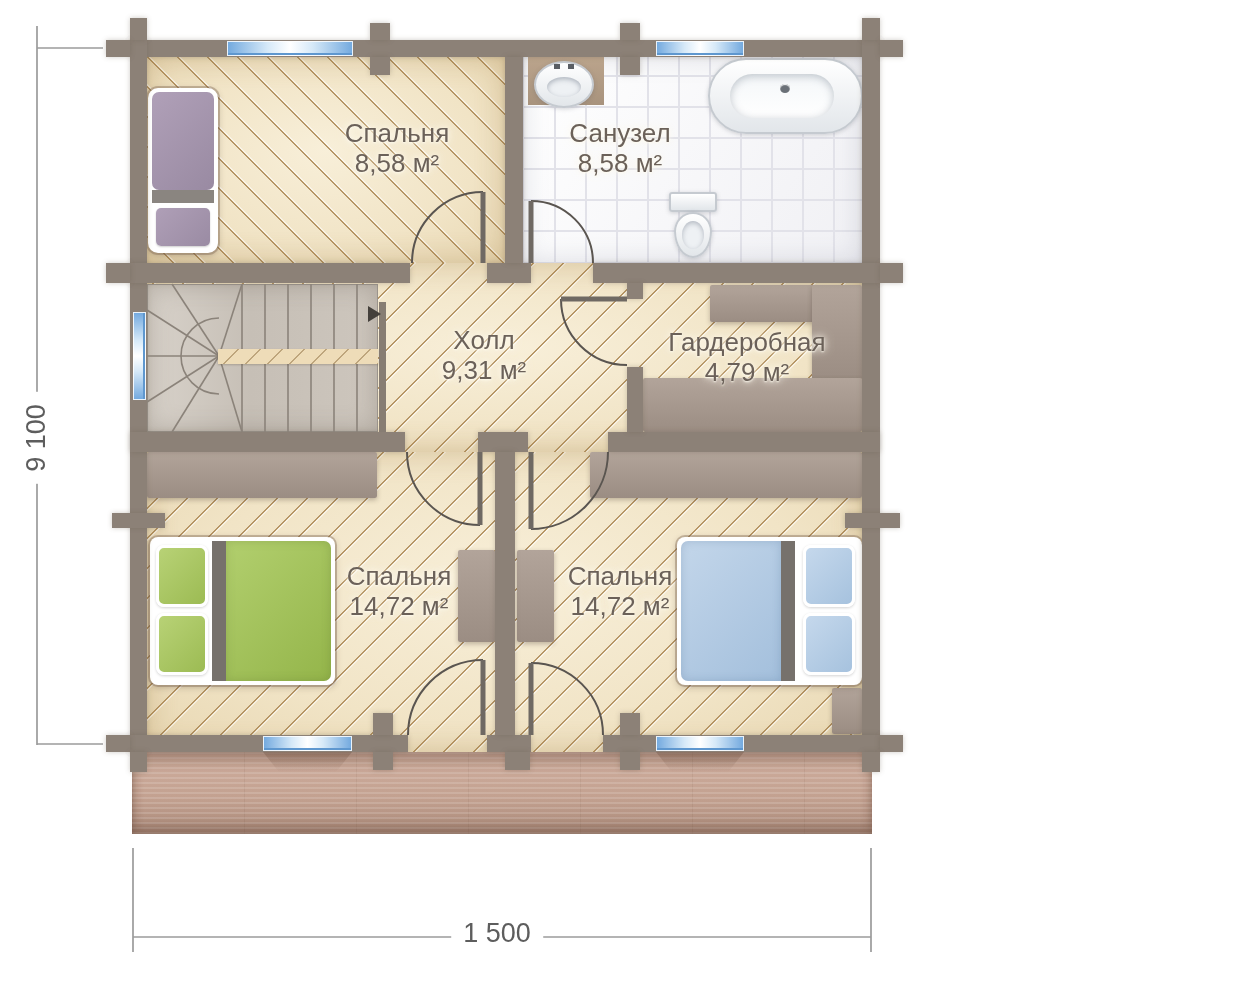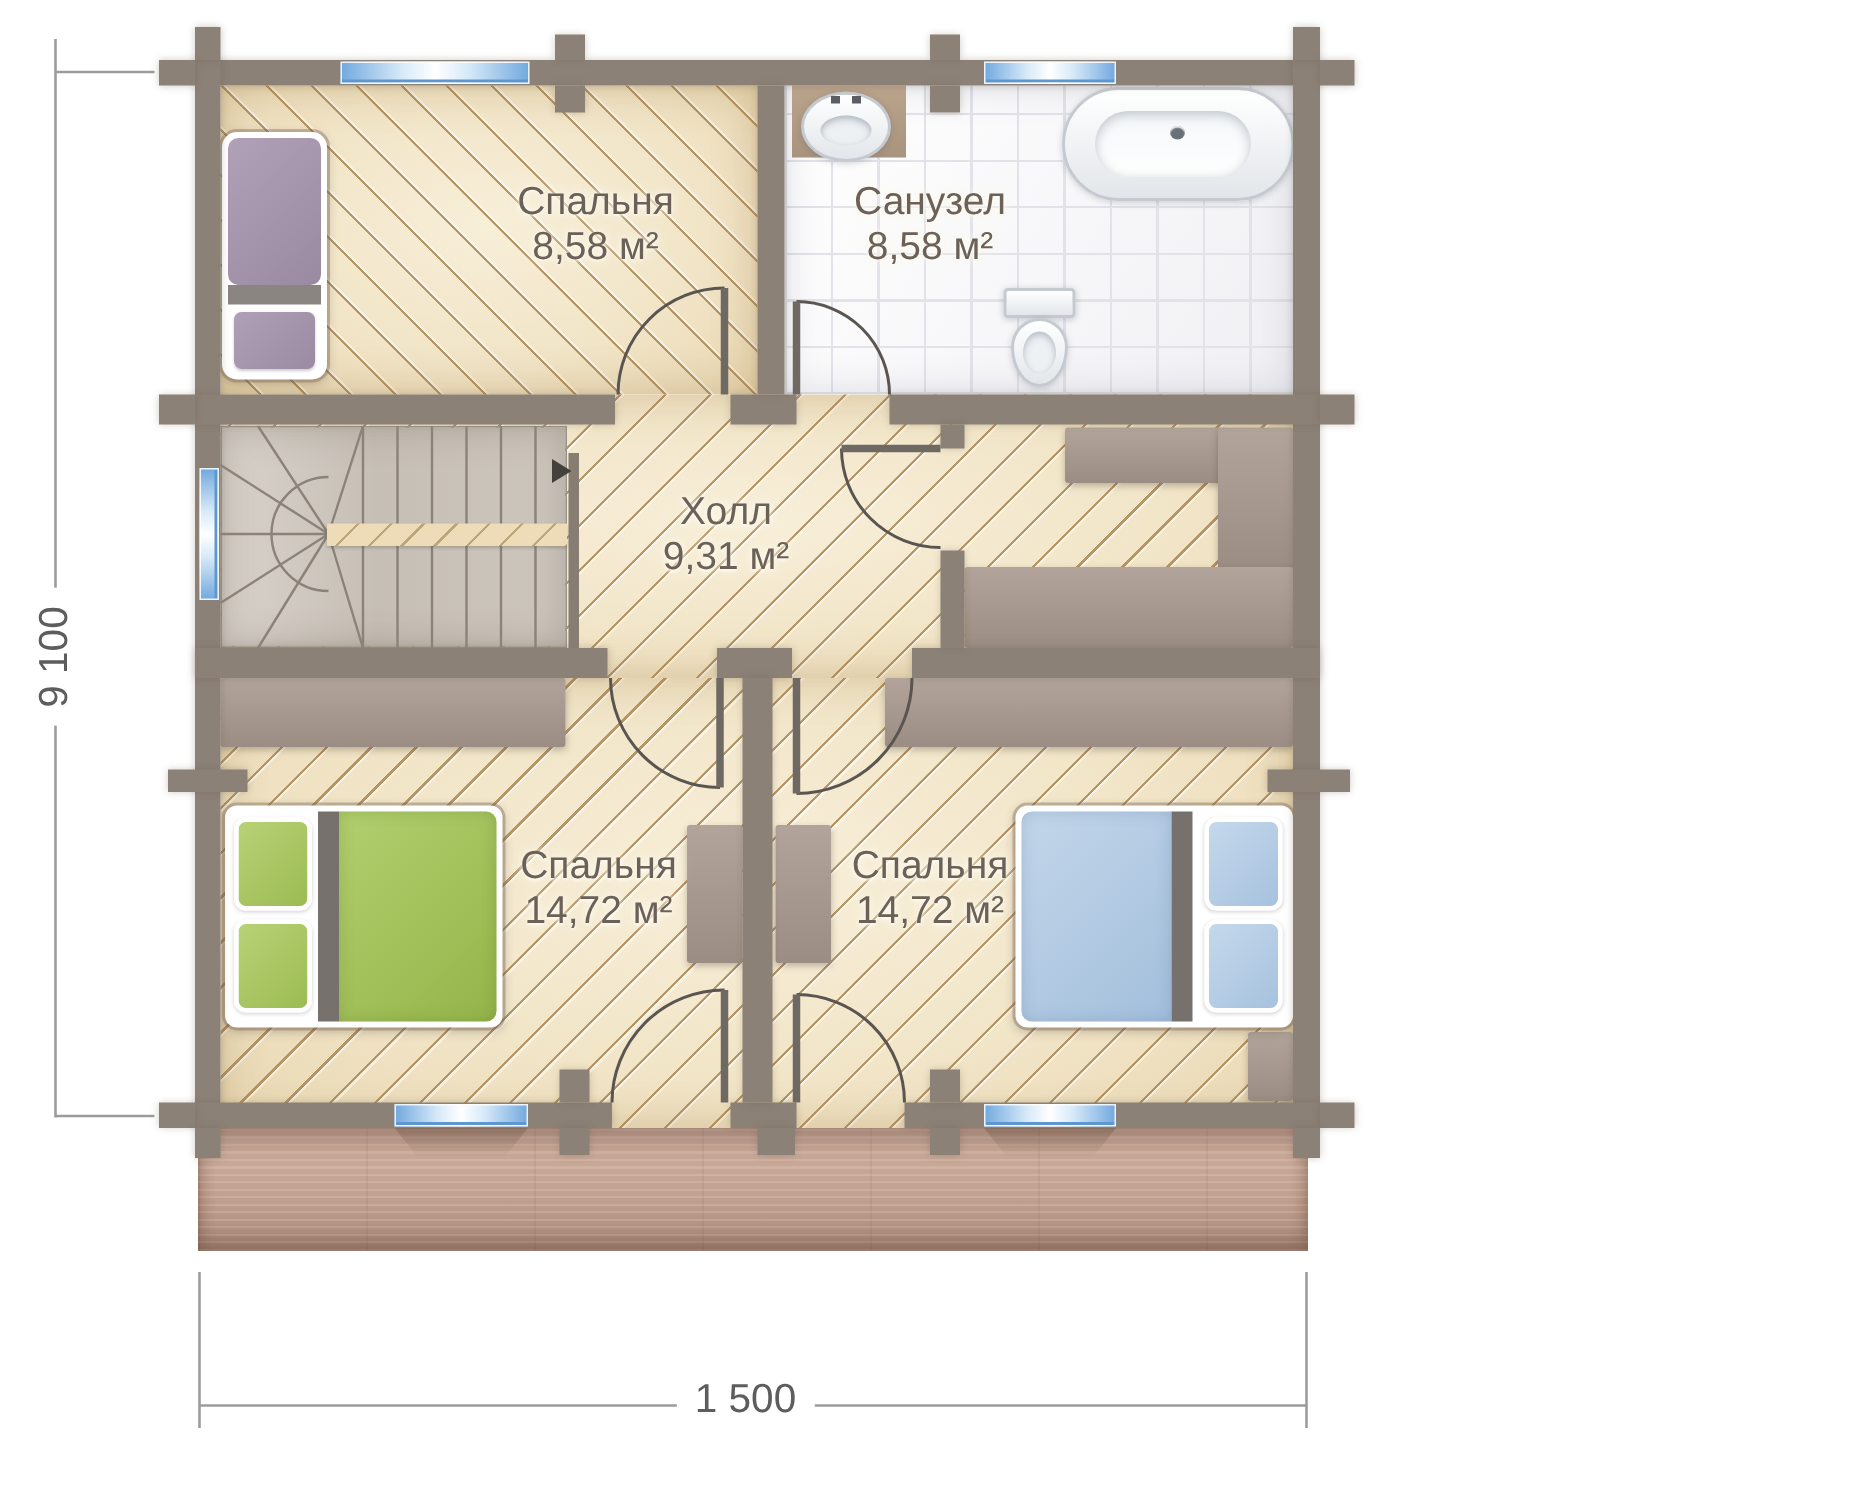--- a/index.html
+++ b/index.html
@@ -223,20 +223,24 @@
     <div class="rarea">8,58 м²</div>
   </div>
   <div class="room-label" style="left:620px;top:149px">
     <div class="rname">Санузел</div>
     <div class="rarea">8,58 м²</div>
   </div>
   <div class="room-label" style="left:484px;top:356px">
     <div class="rname">Холл</div>
     <div class="rarea">9,31 м²</div>
   </div>
+  <div class="room-label" style="left:747px;top:358px">
+    <div class="rname">Гардеробная</div>
+    <div class="rarea">4,79 м²</div>
+  </div>
   <div class="room-label" style="left:399px;top:592px">
     <div class="rname">Спальня</div>
     <div class="rarea">14,72 м²</div>
   </div>
   <div class="room-label" style="left:620px;top:592px">
     <div class="rname">Спальня</div>
     <div class="rarea">14,72 м²</div>
   </div>
 
   <div class="dim-label dim-v" style="left:36px;top:438px">9 100</div>

